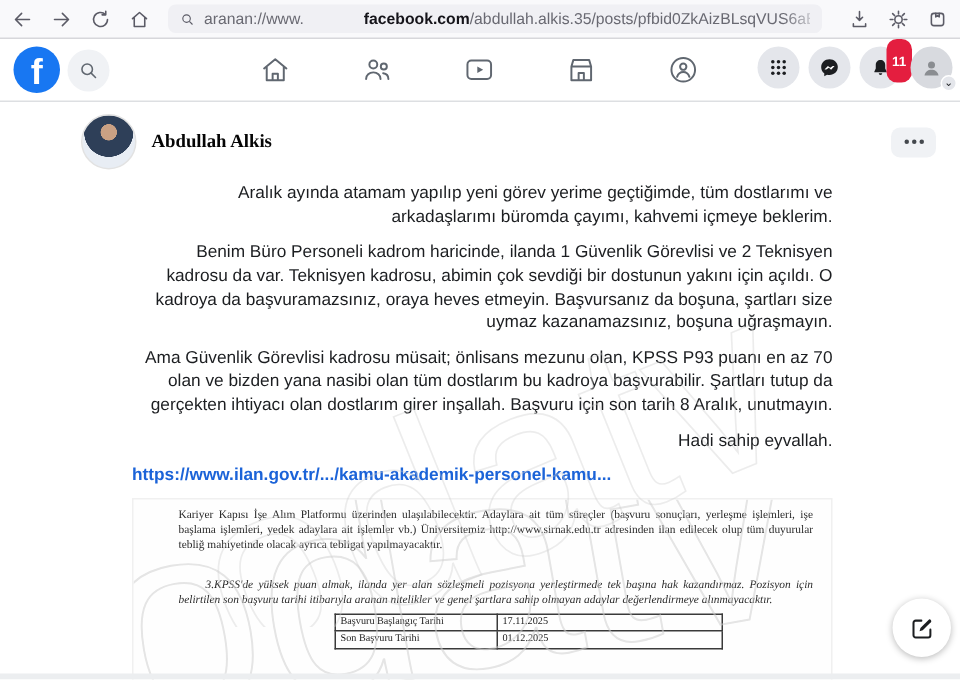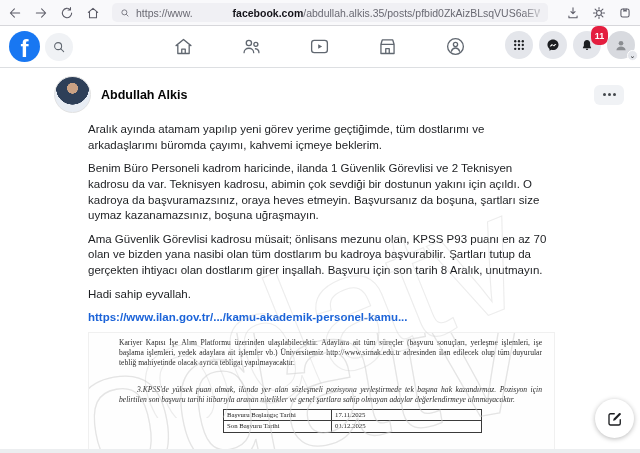--- a/index.html
+++ b/index.html
@@ -23,36 +23,36 @@
   .fb-logo { width:31px; height:31px; border-radius:50%; background:#1877f2; color:#fff; display:flex; align-items:center; justify-content:center; font-size:24px; font-weight:700; cursor:pointer; }
   .fb-logo span { transform:translateY(2px); }
   .circle-btn { width:28px; height:28px; border-radius:50%; background:#f0f2f5; display:flex; align-items:center; justify-content:center; cursor:pointer; }
   .circle-btn svg { width:14px; height:14px; stroke:#606770; fill:none; stroke-width:1.8; stroke-linecap:round; }
   .fb-nav { position:absolute; left:168px; top:5px; display:flex; gap:38px; }
   .nav-item { width:30px; height:30px; display:flex; align-items:center; justify-content:center; cursor:pointer; }
   .nav-item svg { width:21px; height:21px; stroke:#606770; fill:none; stroke-width:1.5; stroke-linecap:round; stroke-linejoin:round; }
   .fb-right { position:absolute; right:5px; top:5px; display:flex; gap:6px; }
   .fb-right .circle-btn { background:#e4e6eb; position:relative; }
   .fb-right .circle-btn svg.filled { fill:#1c1e21; stroke:none; }
-  .badge { position:absolute; top:-5px; right:-7px; min-width:17px; height:19px; border-radius:7px; background:#e41e3f; color:#fff; font-size:9px; font-weight:700; display:flex; align-items:center; justify-content:center; padding:0 3px; }
+  .badge { position:absolute; top:-5px; right:-7px; min-width:17px; height:29px; border-radius:7px; background:#e41e3f; color:#fff; font-size:9px; font-weight:700; display:flex; align-items:center; justify-content:center; padding:0 3px; }
   .avatar-btn { background:#d8dadf !important; overflow:visible !important; }
   .avatar-btn .chev { position:absolute; bottom:-2px; right:-3px; width:11px; height:11px; border-radius:50%; background:#e4e6eb; border:1px solid #fff; color:#1c1e21; font-size:7px; line-height:9px; text-align:center; }
 
   
   .page { position:absolute; top:68px; left:0; width:640px; height:385px; background:#fff; }
   .post-header { display:flex; align-items:center; margin:8px 16px 0 54px; }
   .post-avatar { width:37px; height:37px; border-radius:50%; flex:0 0 auto; cursor:pointer;
       background: radial-gradient(circle at 50% 32%, #caa184 18%, #2e3f58 19% 55%, #e8edf4 56%);
       border:1px solid #e2e2e2; }
-  .post-author { margin-left:10px; font-size:12.5px; font-weight:700; color:#050505; cursor:pointer; }
+  .post-author { margin-left:10px; font-size:12.5px; font-weight:700; color:#050505; cursor:pointer;font-family:Liberation Serif, serif; }
   .more-btn { margin-left:auto; width:30px; height:20px; border-radius:6px; background:#f0f2f5; display:flex; align-items:center; justify-content:center; gap:2px; cursor:pointer; }
   .more-btn i { width:3px; height:3px; border-radius:50%; background:#44484d; }
 
   .post-body { margin:9px 85px 0 88px; font-size:11.5px; line-height:1.36; color:#1c1e21; position:relative; }
-  .post-body p { margin-bottom:8px; }
+  .post-body p { margin-bottom:8px;text-align:right; }
   .post-link { display:block; color:#1b63d8; font-weight:600; text-decoration:none; margin-bottom:6px; }
 
   
   .doc { position:relative; margin:2px 85px 0 88px; width:467px; height:148px; background:#fefefe; overflow:hidden; border:1px solid #f0f0f0; cursor:pointer; }
   .doc-inner { position:relative; padding:5px 12px 0 30px; font-family:"Liberation Serif", serif; font-size:7.6px; line-height:10px; color:#2a2a2a; text-align:justify; }
   .doc-inner .p2 { text-indent:18px; margin-top:17px;font-style:italic; }
   .doc-table { margin:4px 0 0 104px; border-collapse:collapse; font-family:"Liberation Serif", serif; font-size:6.8px; color:#1c1c1c; }
   .doc-table td { border:1px solid #3a3a3a; padding:1px 3px; line-height:8.5px; }
   .doc-table { border:1.5px solid #2a2a2a; }
   .doc-table td.lbl { width:108px; }
@@ -90,21 +90,21 @@
   <span class="bicon">
       <svg viewBox="0 0 24 24">
         <path d="M4 11l8-7 8 7M6 9.5V20h12V9.5"></path>
       </svg>
     </span>
   <div class="url-bar">
     <svg viewBox="0 0 24 24">
         <circle cx="10.5" cy="10.5" r="6"></circle>
         <path d="M15 15l5 5"></path>
       </svg>
-    <span class="url-text"><span>https://www.</span><b>facebook.com</b><span>/abdullah.alkis.35/posts/pfbid0ZkAizBLsqVUS6aEWxBxW9bLpw7Ft</span></span>
+    <span class="url-text"><span>aranan://www.</span><b>facebook.com</b><span>/abdullah.alkis.35/posts/pfbid0ZkAizBLsqVUS6aEWxBxW9bLpw7Ft</span></span>
   </div>
   <div class="browser-right">
     <span class="bicon">
         <svg viewBox="0 0 24 24">
           <path d="M12 3v10M8.5 9.5L12 13l3.5-3.5M5 17v3h14v-3"></path>
         </svg>
       </span>
     <span class="bicon">
         <svg viewBox="0 0 24 24">
           <circle cx="12" cy="12" r="4.2"></circle>

